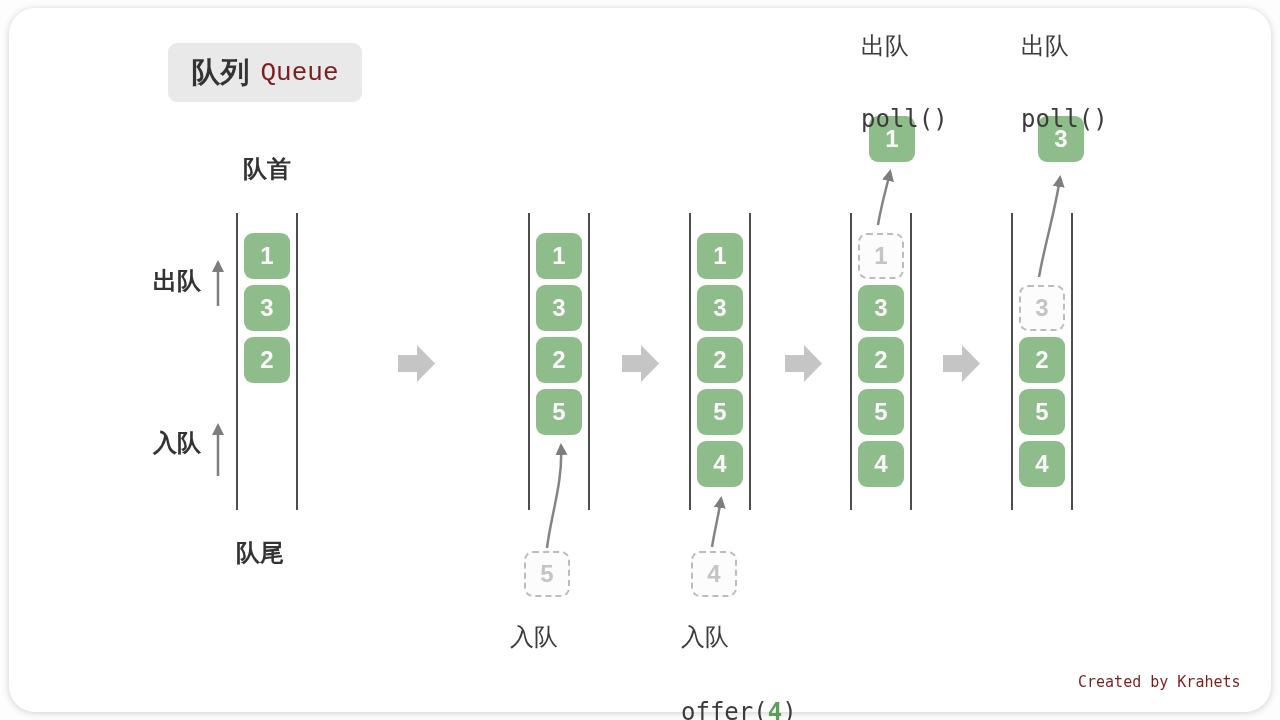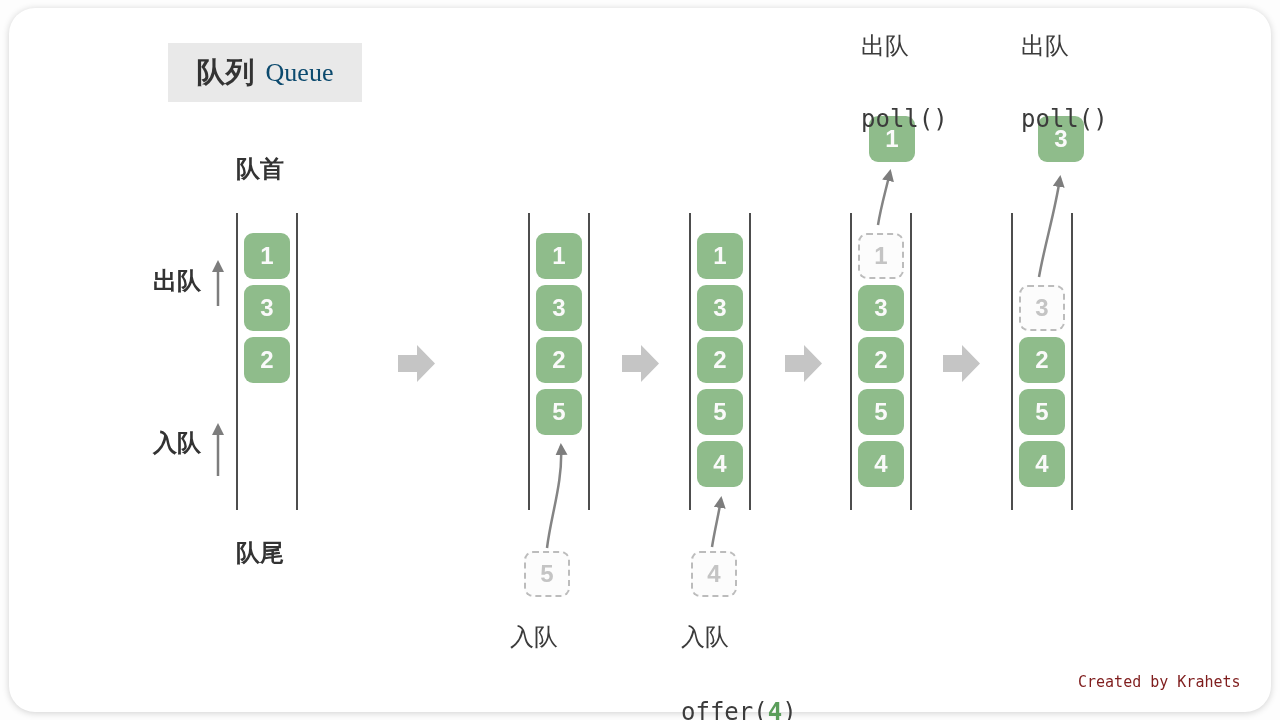--- a/index.html
+++ b/index.html
@@ -9,29 +9,29 @@
     font-family:"Liberation Sans","DejaVu Sans",sans-serif;
   }
   .card {
     position:absolute; left:9px; top:8px; width:1262px; height:704px;
     background:#ffffff; border-radius:26px;
     box-shadow:0 1px 7px rgba(0,0,0,0.18);
   }
   
   .badge {
     position:absolute; left:168px; top:43px; width:194px; height:59px;
-    background:#e9e9e9; border-radius:0;
+    background:#e9e9e9; border-radius:9px;
     display:flex; align-items:center; justify-content:center; gap:11px;
   }
   .badge .zh { font-size:29px; font-weight:bold; color:#333333; }
-  .badge .en { font-family:Liberation Serif, serif; font-size:26px; color:#0c4a6e; }
+  .badge .en { font-family:Liberation Mono, monospace; font-size:26px; color:#7f1d1d; }
 
   
   .lbl { position:absolute; font-size:24px; font-weight:bold; color:#333333; }
-  .lbl-front { left:236px; top:153px; width:62px; }
+  .lbl-front { left:236px; top:153px; width:62px; text-align:center; }
   .lbl-rear  { left:236px; top:537px; width:62px; }
   .lbl-deq   { left:153px; top:265px; }
   .lbl-enq   { left:153px; top:427px; }
 
   
   .col { position:absolute; top:213px; width:62px; height:297px; }
   .col-1 { left:236px; } .col-2 { left:528px; } .col-3 { left:689px; }
   .col-4 { left:850px; } .col-5 { left:1011px; }
   .vl { position:absolute; top:0; width:2px; height:297px; background:#4d4d4d; }
   .vl.l { left:0; } .vl.r { right:0; }

